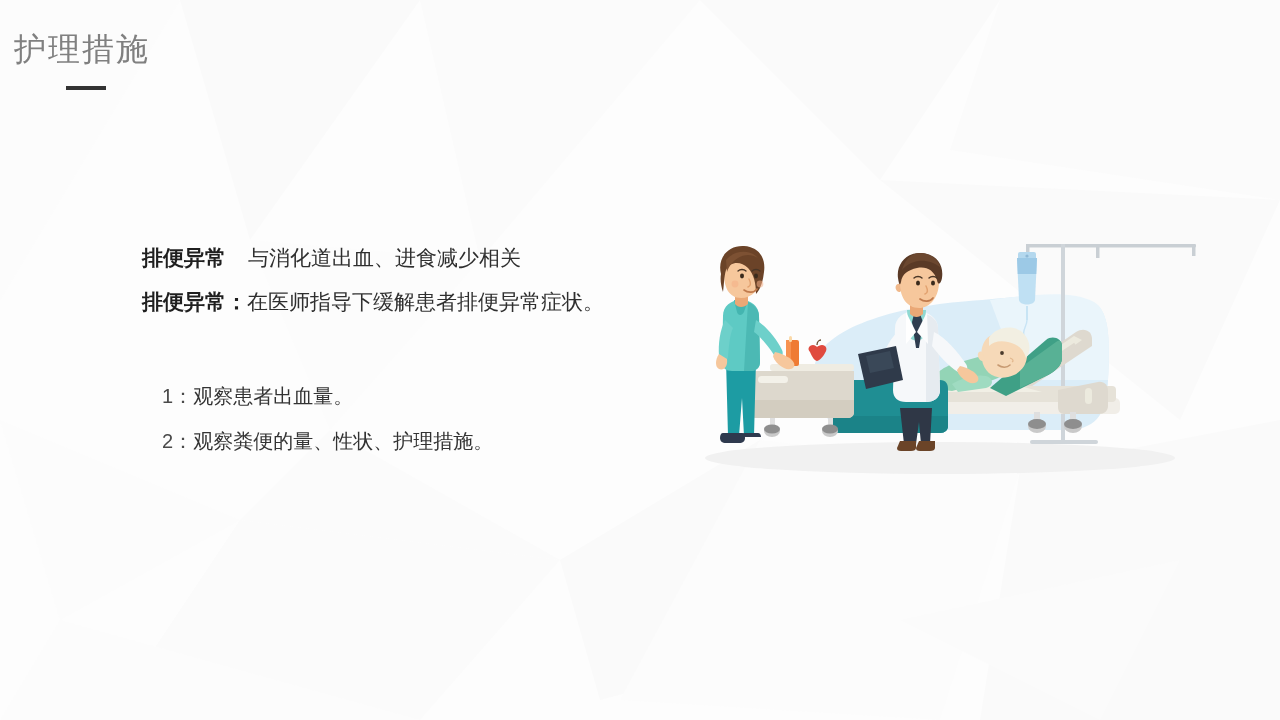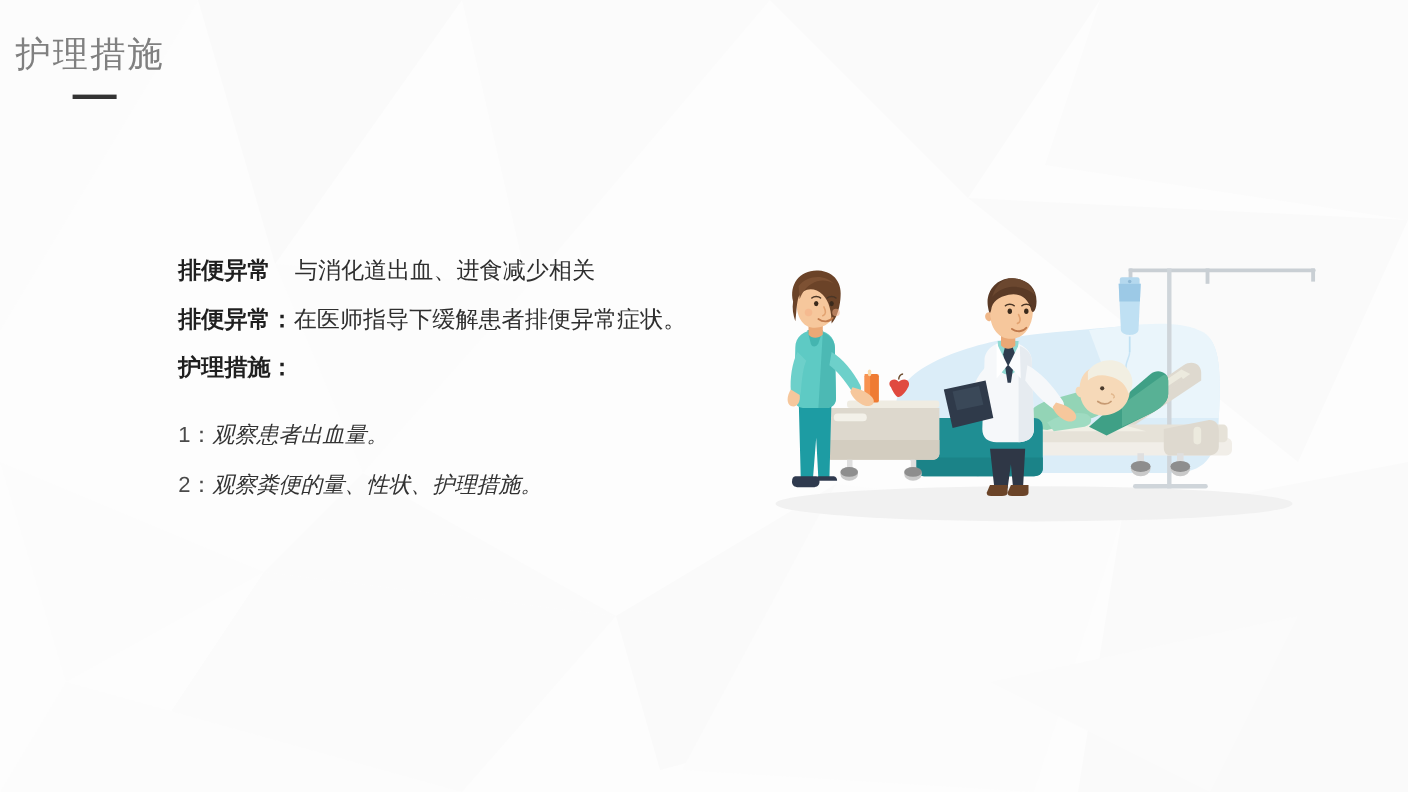--- a/index.html
+++ b/index.html
@@ -58,24 +58,23 @@
     width: 40px;
     height: 4px;
     background: #333333;
     border-radius: 0;
   }
 
   
   #body-text {
     position: absolute;
     left: 142px;
-    top: 225px;
+    top: 236px;
     width: 560px;
     color: #2b2b2b;
-    margin-left: 20px;
   }
   .body-line {
     font-size: 21px;
     line-height: 44px;
     white-space: nowrap;
     color: #2f2f2f;
   }
   .lbl {
     font-weight: bold;
     color: #1f1f1f;
@@ -100,21 +99,20 @@
     white-space: nowrap;
     color: #3a3a3a;
   }
   .measure-num {
     display: inline-block;
     min-width: 30px;
     color: #4a4a4a;
   }
   .measure-text {
     color: #333333;
-    font-style: italic;
   }
 
   
   #illustration {
     position: absolute;
     left: 690px;
     top: 240px;
     width: 510px;
     height: 245px;
   }
@@ -151,23 +149,20 @@
   <div id="body-text">
 
     <div class="body-line">
       <span class="lbl">排便异常</span><span class="gap"></span><span>与消化道出血、进食减少相关</span>
     </div>
 
     <div class="body-line">
       <span class="lbl">排便异常：</span><span>在医师指导下缓解患者排便异常症状。</span>
     </div>
 
-    <div class="body-line">
-      <span class="lbl">护理措施：</span><span></span>
-    </div>
   </div>
 
   <ul id="measure-list">
     <li class="measure-item">
       <span class="measure-num">1：</span><span class="measure-text">观察患者出血量。</span>
     </li>
     <li class="measure-item">
       <span class="measure-num">2：</span><span class="measure-text">观察粪便的量、性状、护理措施。</span>
     </li>
   </ul>

